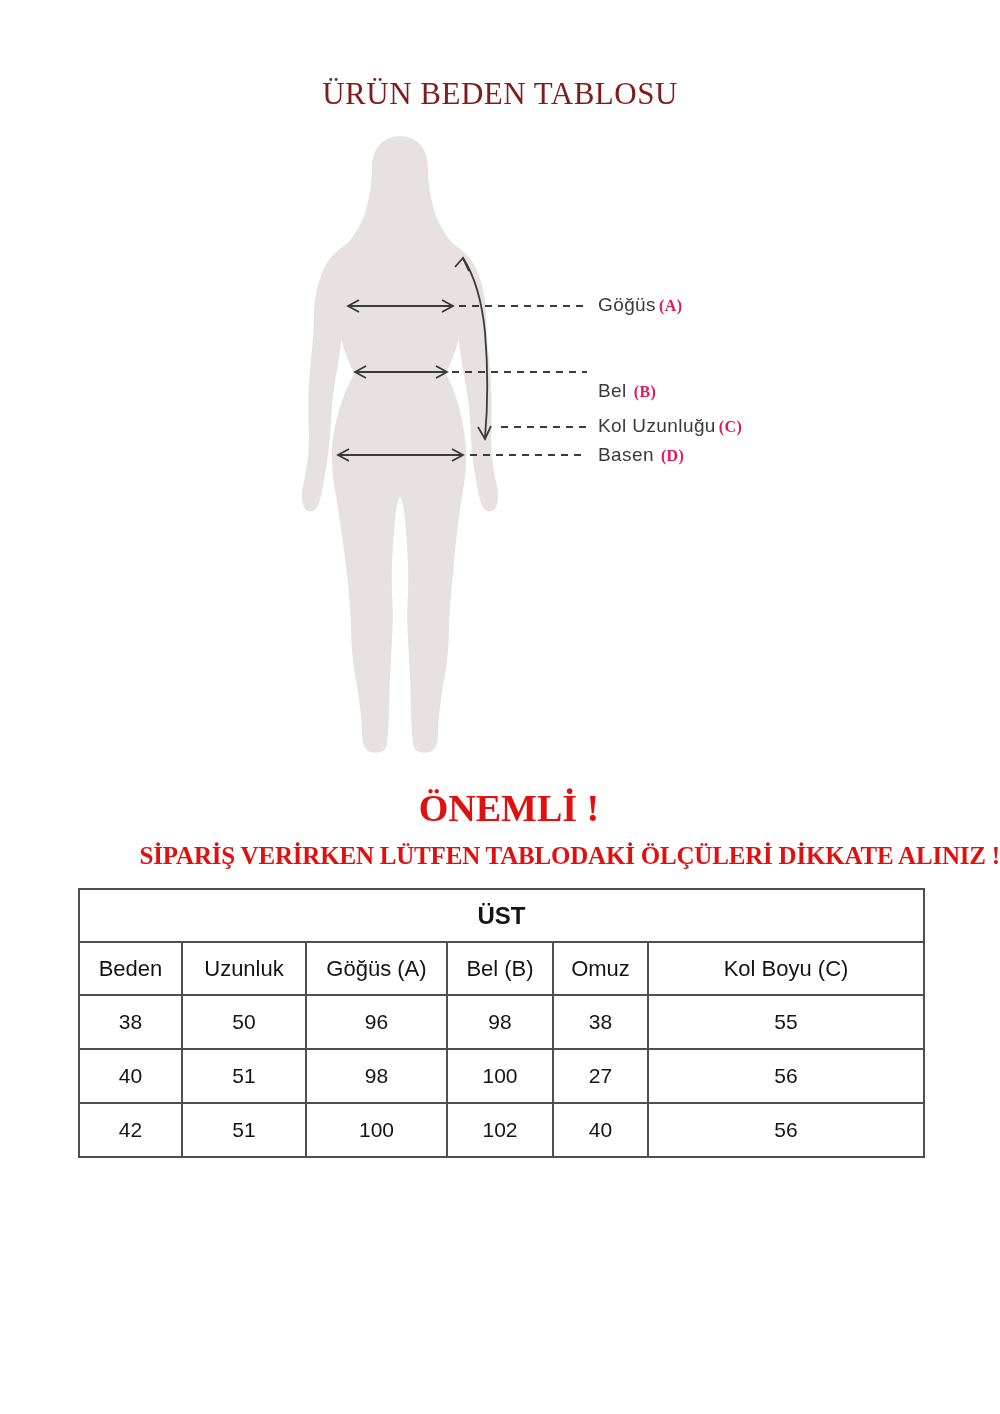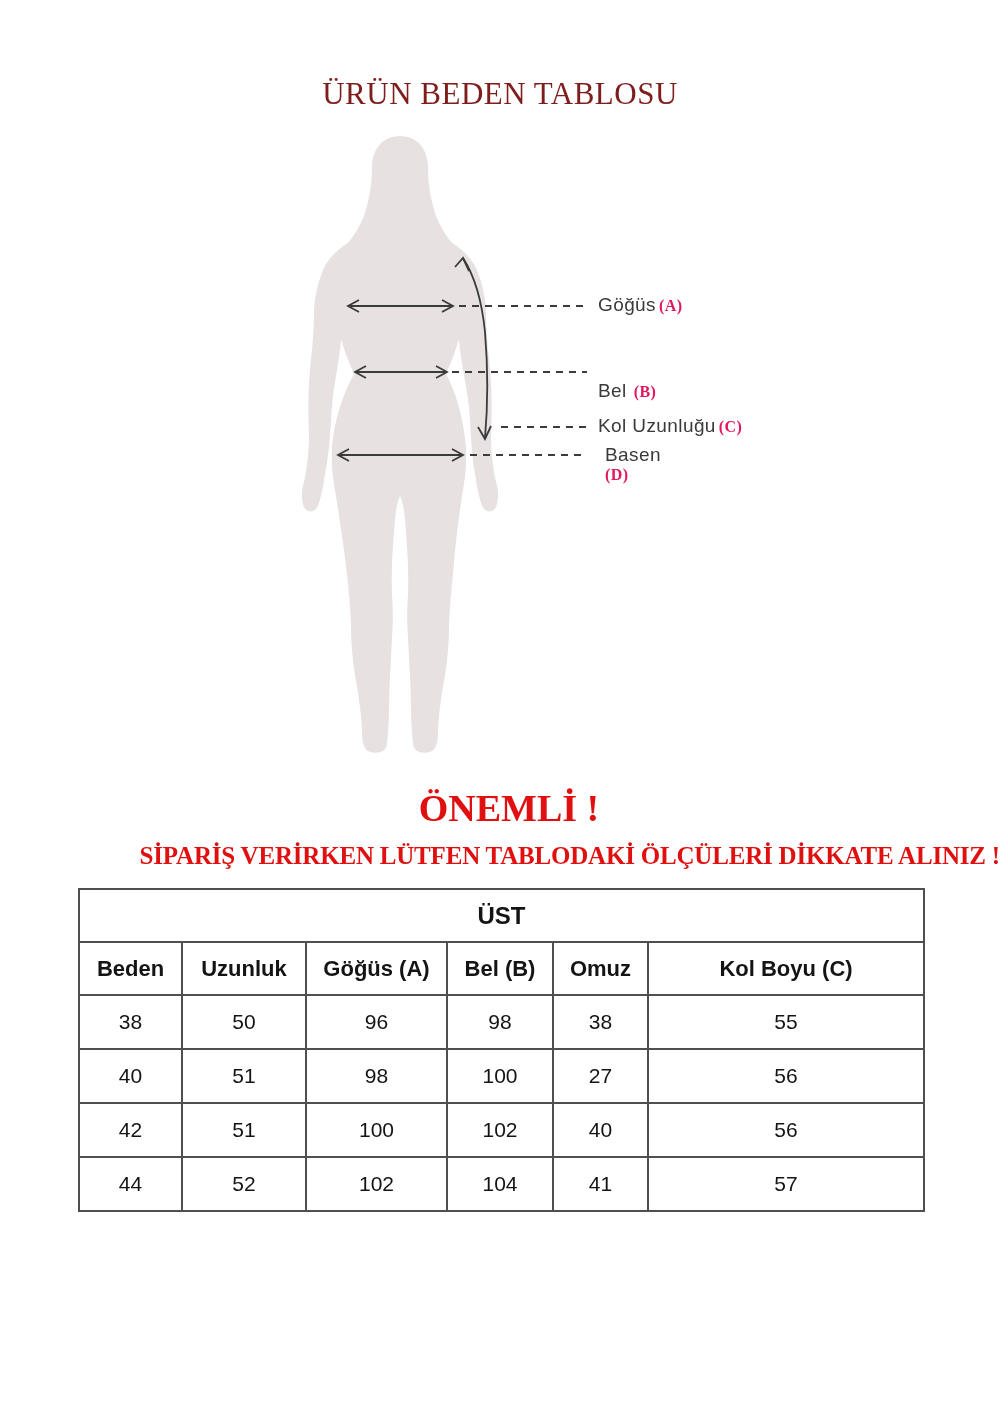--- a/index.html
+++ b/index.html
@@ -46,21 +46,21 @@
   .size-table{
     position:absolute;left:78px;top:888px;width:845px;
     border-collapse:collapse;table-layout:fixed;
     font-family:"Liberation Sans",sans-serif;color:#141414;
   }
   .size-table td,.size-table th{
     border:2px solid #4f4f4f;text-align:center;vertical-align:middle;
     padding:0;
   }
   .size-table .group-row th{height:51px;font-size:24px;font-weight:bold;border-radius:8px;}
-  .size-table .head-row th{height:51px;font-size:22px;font-weight:bold;}
+  .size-table .head-row th{height:51px;font-size:22px;font-weight:normal;}
   .size-table .data-row td{height:52px;font-size:21px;font-weight:normal;}
 </style>
 </head>
 <body>
 
 <div class="page">
 
   <div class="page-title">ÜRÜN BEDEN TABLOSU</div>
 
   <svg class="diagram-svg" viewBox="0 0 490 630" aria-hidden="true">
@@ -162,21 +162,21 @@
       <span class="letter">(A)</span>
   </div>
   <div class="diag-label" style="left:598px;top:380px;">
     <span>Bel</span>
       <span class="letter spaced">(B)</span>
   </div>
   <div class="diag-label" style="left:598px;top:415px;">
     <span>Kol Uzunluğu</span>
       <span class="letter">(C)</span>
   </div>
-  <div class="diag-label" style="left:598px;top:444px;flex-direction:column;">
+  <div class="diag-label" style="left:598px;top:444px;">
     <span>Basen</span>
       <span class="letter spaced">(D)</span>
   </div>
 
   <div class="important-heading">ÖNEMLİ !</div>
   <div class="warning-line">SİPARİŞ VERİRKEN LÜTFEN TABLODAKİ ÖLÇÜLERİ DİKKATE ALINIZ !</div>
 
   <table class="size-table">
     <colgroup>
       <col style="width:103px">
@@ -215,24 +215,16 @@
         <td>56</td>
       </tr>
       <tr class="data-row">
         <td>42</td>
         <td>51</td>
         <td>100</td>
         <td>102</td>
         <td>40</td>
         <td>56</td>
       </tr>
-      <tr class="data-row">
-        <td>44</td>
-        <td>52</td>
-        <td>102</td>
-        <td>104</td>
-        <td>41</td>
-        <td>57</td>
-      </tr>
     </tbody>
   </table>
 
 </div>
 
 </body></html>

